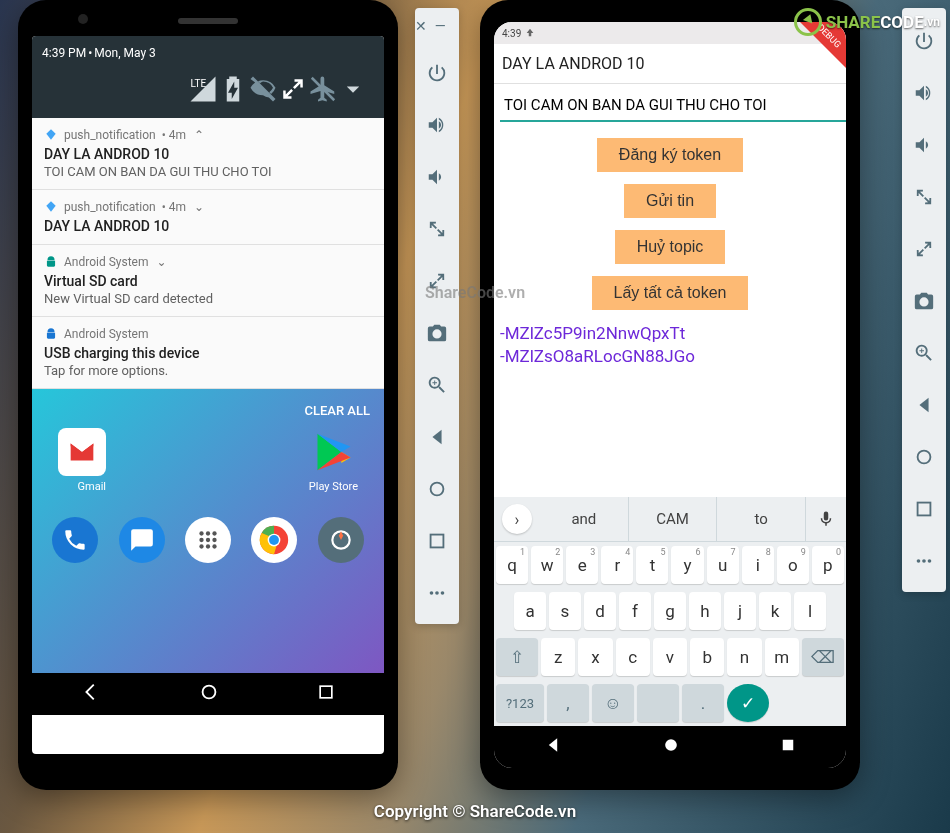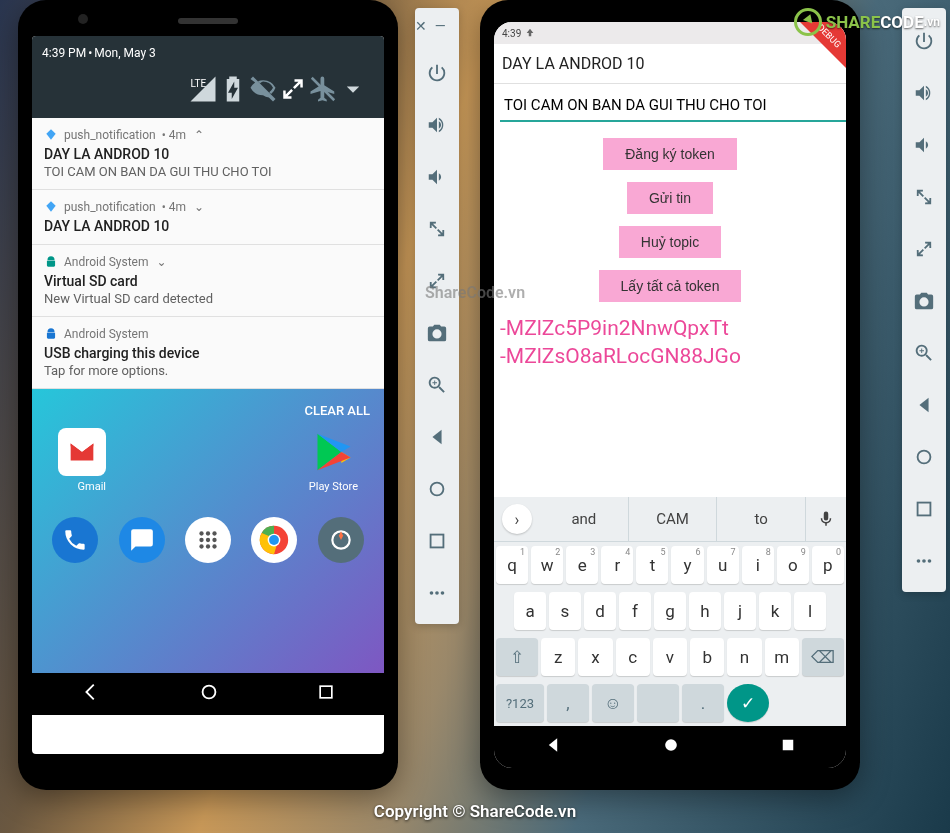--- a/index.html
+++ b/index.html
@@ -35,22 +35,22 @@
 .appicon{width:48px;height:48px;border-radius:8px;display:flex;align-items:center;justify-content:center}
 .dock{display:flex;justify-content:space-around;padding:24px 10px 0}
 .dockicon{width:46px;height:46px;border-radius:50%;display:flex;align-items:center;justify-content:center}
 .navbar{background:#000;height:42px;display:flex;justify-content:space-around;align-items:center;color:#fff}
 
 .r-status{height:22px;background:#eceaeb;font-size:10px;display:flex;align-items:center;justify-content:space-between;padding:0 8px;color:#444}
 .r-appbar{background:#fff;border-bottom:1px solid #e0e0e0;padding:10px 8px;font-size:16px;color:#222}
 .r-input{border:none;border-bottom:2px solid #26a69a;width:100%;font-size:15px;padding:6px 4px;outline:none;font-family:inherit}
 .r-inputwrap{padding:6px 6px 0}
 .r-btns{display:flex;flex-direction:column;align-items:center;gap:12px;padding:16px 0 12px}
-.r-btn{background:#f9a8d4;border:none;padding:8px 22px;font-size:14px;color:#333;cursor:pointer}
-.r-token{padding:0 6px;font-size:21px;color:#ec4899;line-height:1.35;word-break:break-all}
+.r-btn{background:#fdba74;border:none;padding:8px 22px;font-size:16px;color:#333;cursor:pointer}
+.r-token{padding:0 6px;font-size:17px;color:#6d28d9;line-height:1.35;word-break:break-all}
 .debug{position:absolute;top:0;right:0;width:0;height:0;border-top:46px solid #e53935;border-left:46px solid transparent}
 .debug span{position:absolute;top:-37px;right:2px;color:#fff;font-size:9px;transform:rotate(45deg)}
 
 .kbd{position:absolute;bottom:42px;left:0;right:0;background:#eceff1}
 .sugrow{display:flex;align-items:center;height:44px;border-bottom:1px solid #cfd8dc}
 .sugchip{width:30px;height:30px;background:#fff;border-radius:50%;margin:0 8px;display:flex;align-items:center;justify-content:center;color:#444;box-shadow:0 1px 2px rgba(0,0,0,.2)}
 .sug{flex:1;text-align:center;font-size:15px;color:#424242;border-right:1px solid #cfd8dc;height:100%;display:flex;align-items:center;justify-content:center}
 .sug:last-of-type{border:none}
 .mic{width:40px;display:flex;align-items:center;justify-content:center;color:#424242}
 .krow{display:flex;padding:4px 2px;gap:3px}

